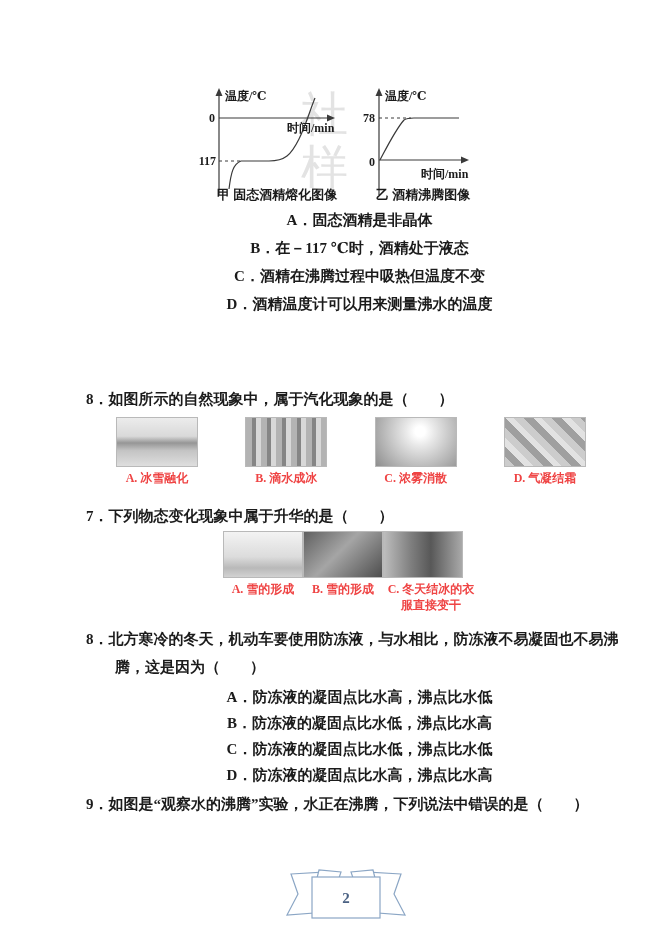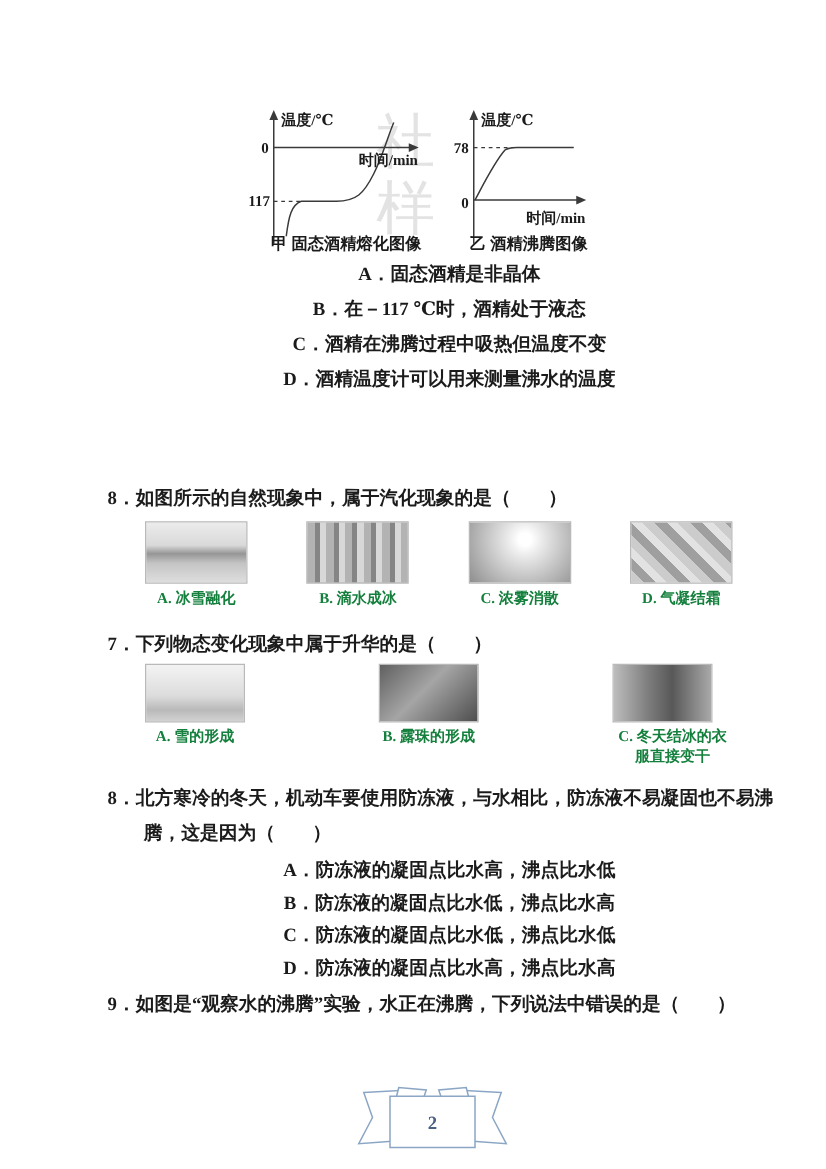--- a/index.html
+++ b/index.html
@@ -31,26 +31,26 @@
   .stem { line-height:28px; }
   .stem.q6 { margin-top:67px; }
   .stem.q7 { margin-top:16px; }
   .stem.q8 { margin-top:12px; padding-left:29px; text-indent:-29px; width:525px; }
   .stem.q9 { margin-top:2px; }
   .q8opts .opt { line-height:26px; height:26px; }
 
   
   .thumb-row { display:flex; justify-content:space-between; width:470px; margin-left:30px; }
   .thumb-row.r6 { margin-top:4px; }
-  .thumb-row.r7 { margin-top:1px; }
+  .thumb-row.r7 { margin-top:1px;justify-content:center; }
   .thumb-row figure { margin:0; text-align:center; }
   .thumb { border:1px solid #b9b9b9; }
   .r6 .thumb { width:80px; height:48px; }
   .r7 .thumb { width:78px; height:45px; }
-  figcaption { font-size:12px; line-height:16px; margin-top:3px; color:#15803d; }
+  figcaption { font-size:12px; line-height:16px; margin-top:3px; color:#ef4444; }
   .capC { width:96px; margin:3px auto 0; }
 
   .ph-melt   { background:linear-gradient(180deg,#ececec 0%,#d9d9d9 38%,#969696 52%,#c4c4c4 68%,#dedede 100%); }
   .ph-icicle { background:repeating-linear-gradient(90deg,#b3b3b3 0 6px,#858585 6px 10px,#d8d8d8 10px 15px),linear-gradient(180deg,#cfcfcf,#8a8a8a); }
   .ph-fog    { background:radial-gradient(circle at 55% 28%,#ffffff 0 9%,#e8e8e8 26%,#bcbcbc 62%,#8e8e8e 100%); }
   .ph-frost  { background:repeating-linear-gradient(45deg,#cccccc 0 7px,#9f9f9f 7px 14px,#e2e2e2 14px 20px); }
   .ph-snow   { background:linear-gradient(180deg,#f3f3f3 0%,#dcdcdc 55%,#b9b9b9 80%,#d2d2d2 100%); }
   .ph-dew    { background:linear-gradient(135deg,#606060 0%,#a5a5a5 45%,#4e4e4e 100%); }
   .ph-cloth  { background:linear-gradient(90deg,#bdbdbd 0%,#7e7e7e 35%,#585858 60%,#a9a9a9 100%); }
   .ph-iron   { background:radial-gradient(circle at 45% 48%,#ffffff 0 16%,#cfcfcf 30%,#4d4d4d 62%,#242424 100%); }
@@ -131,21 +131,21 @@
     </div>
 
     <div class="stem q7">7．下列物态变化现象中属于升华的是（　　）</div>
     <div class="thumb-row r7">
       <figure>
         <div class="thumb ph-snow"></div>
         <figcaption>A. 雪的形成</figcaption>
       </figure>
       <figure>
         <div class="thumb ph-dew"></div>
-        <figcaption>B. 露珠的形成</figcaption>
+        <figcaption>B. 雪的形成</figcaption>
       </figure>
       <figure>
         <div class="thumb ph-cloth"></div>
         <figcaption class="capC">C. 冬天结冰的衣服直接变干</figcaption>
       </figure>
     </div>
 
     <div class="stem q8">8．北方寒冷的冬天，机动车要使用防冻液，与水相比，防冻液不易凝固也不易沸腾，这是因为（　　）</div>
     <div class="options q8opts">
       <div class="opt">A．防冻液的凝固点比水高，沸点比水低</div>

